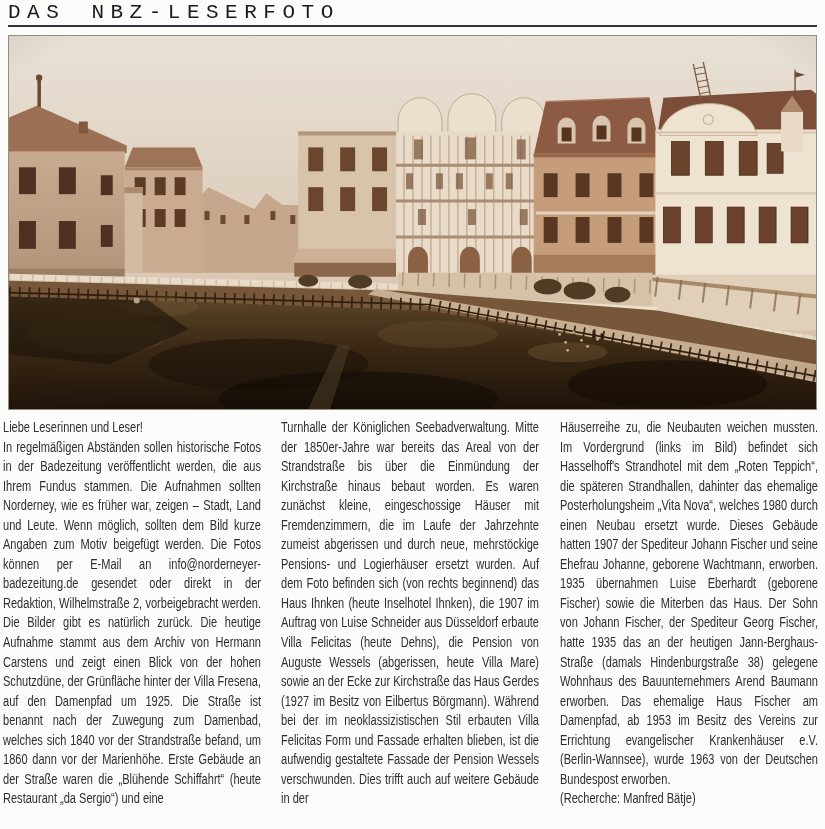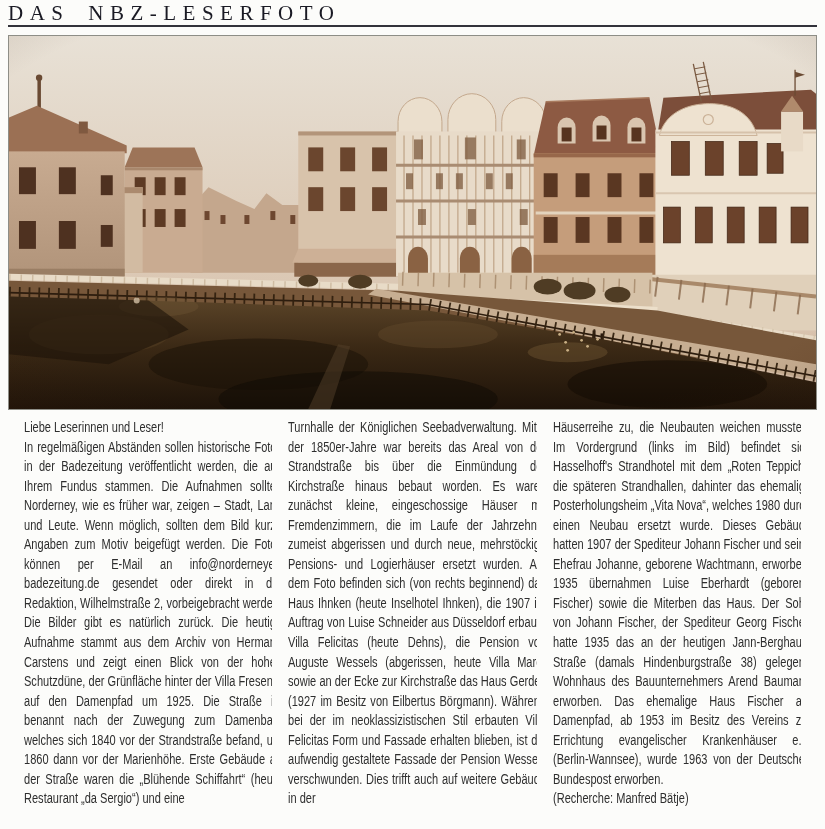--- a/index.html
+++ b/index.html
@@ -2,31 +2,31 @@
 <html lang="de"><head>
 <meta charset="utf-8">
 <style>
   html,body{margin:0;padding:0;}
   body{
     width:825px;height:829px;overflow:hidden;background:#fcfcfa;
     font-family:"Liberation Sans",sans-serif;
   }
   .masthead{margin:3px 8px 0;}
   .masthead h1{
-    margin:0;font-family:Liberation Serif, serif;font-weight:400;
+    margin:0;font-family:Liberation Mono, monospace;font-weight:400;
     font-size:21px;line-height:20px;letter-spacing:6.5px;word-spacing:7px;
     color:#1a1a24;
   }
   .rule{height:2px;background:#32323a;margin:2px 8px 0;}
   figure.photo{
     margin:8px 8px 0;height:373px;border:1px solid #8e8e87;
     overflow:hidden;background:#ddcdbb;
   }
   figure.photo svg{display:block;width:100%;height:100%;}
-  .cols{display:flex;gap:16px;margin:8px 24px 0;justify-content:center;}
+  .cols{display:flex;gap:16px;margin:8px 3px 0;justify-content:center;}
   .col{flex:1;height:412px;overflow:hidden;}
   .squeeze{
     width:322.5px;transform:scaleX(0.8);transform-origin:0 0;
     font-size:13.8px;line-height:19.55px;color:#2e2e2e;
     text-align:justify;hyphens:auto;-webkit-hyphens:auto;
   }
   .squeeze p{margin:0;}
 </style>
 </head>
 <body>

